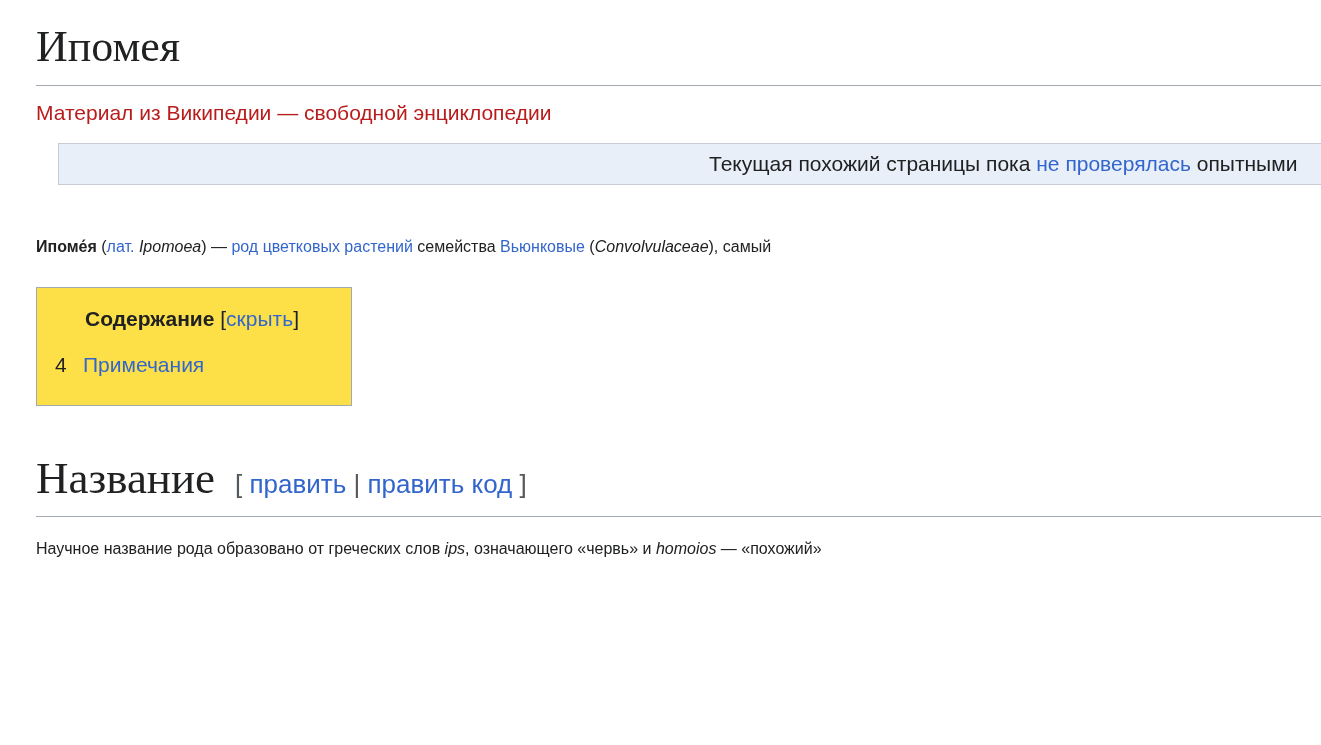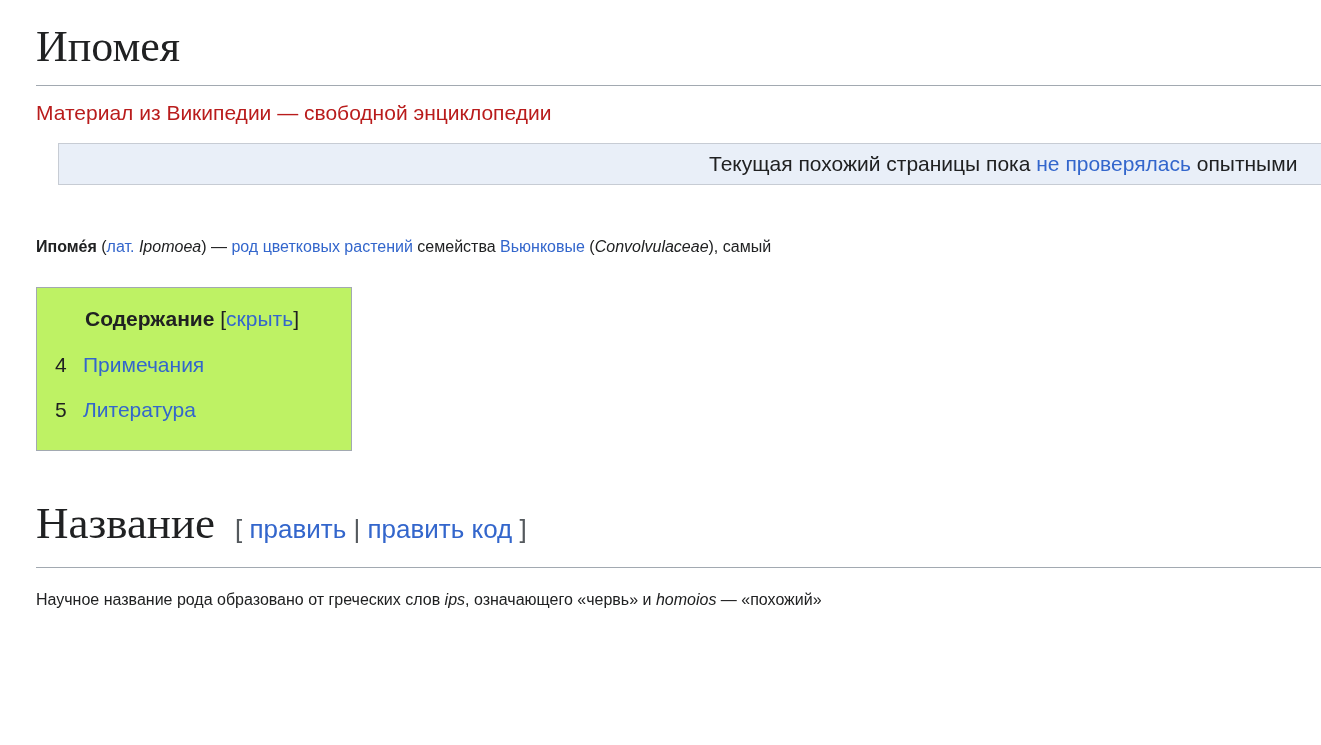--- a/index.html
+++ b/index.html
@@ -59,21 +59,21 @@
     white-space: nowrap;
   }
   p.lead { margin: 47px 0 0 0; line-height: 29px; }
   .bold { font-weight: bold; }
   .it { font-style: italic; }
 
   
   .toc {
     display: inline-block;
     margin-top: 26px;
-    background: #bef264;
+    background: #fde047;
     border: 1px solid #a2a9b1;
     box-sizing: border-box;
     min-width: 316px;
     padding: 16px 22px 18px 18px;
     font-size: 21px;
   }
   .toctitle {
     text-align: center;
     line-height: 30px;
     white-space: nowrap;
@@ -89,21 +89,21 @@
   }
   .toctext { margin-left: 6px; }
 
   
   h2.section {
     margin: 43px 0 0 0;
     font-family: "Liberation Serif", serif;
     font-weight: normal;
     font-size: 45px;
     line-height: 58px;
-    padding-bottom: 9px;
+    padding-bottom: 3px;
     border-bottom: 1px solid #a2a9b1;
   }
   .mw-editsection {
     font-family: "Liberation Sans", sans-serif;
     font-size: 26px;
     margin-left: 20px;
     white-space: nowrap;
   }
   .mw-editsection .bracket,
   .mw-editsection .divider { color: #54595d; }
@@ -129,23 +129,20 @@
 
   <div class="toc">
     <div class="toctitle">
       <span class="heading">Содержание</span>
       <span class="bracket">[</span><span class="link">скрыть</span><span class="bracket">]</span>
     </div>
     <ul>
       <li>
         <span class="tocnumber">4</span><span class="toctext link">Примечания</span>
       </li>
-      <li>
-        <span class="tocnumber">5</span><span class="toctext link">Литература</span>
-      </li>
     </ul>
   </div>
 
   <h2 class="section">
     <span>Название</span><span class="mw-editsection"><span class="bracket">[ </span><span class="link">править</span><span class="divider"> | </span><span class="link">править код</span><span class="bracket"> ]</span></span>
   </h2>
 
   <p class="para bottom">
     <span>Научное название рода образовано от греческих слов </span><span class="it">ips</span><span>, означающего «червь» и </span><span class="it">homoios</span><span> — «похожий»</span>
   </p>

